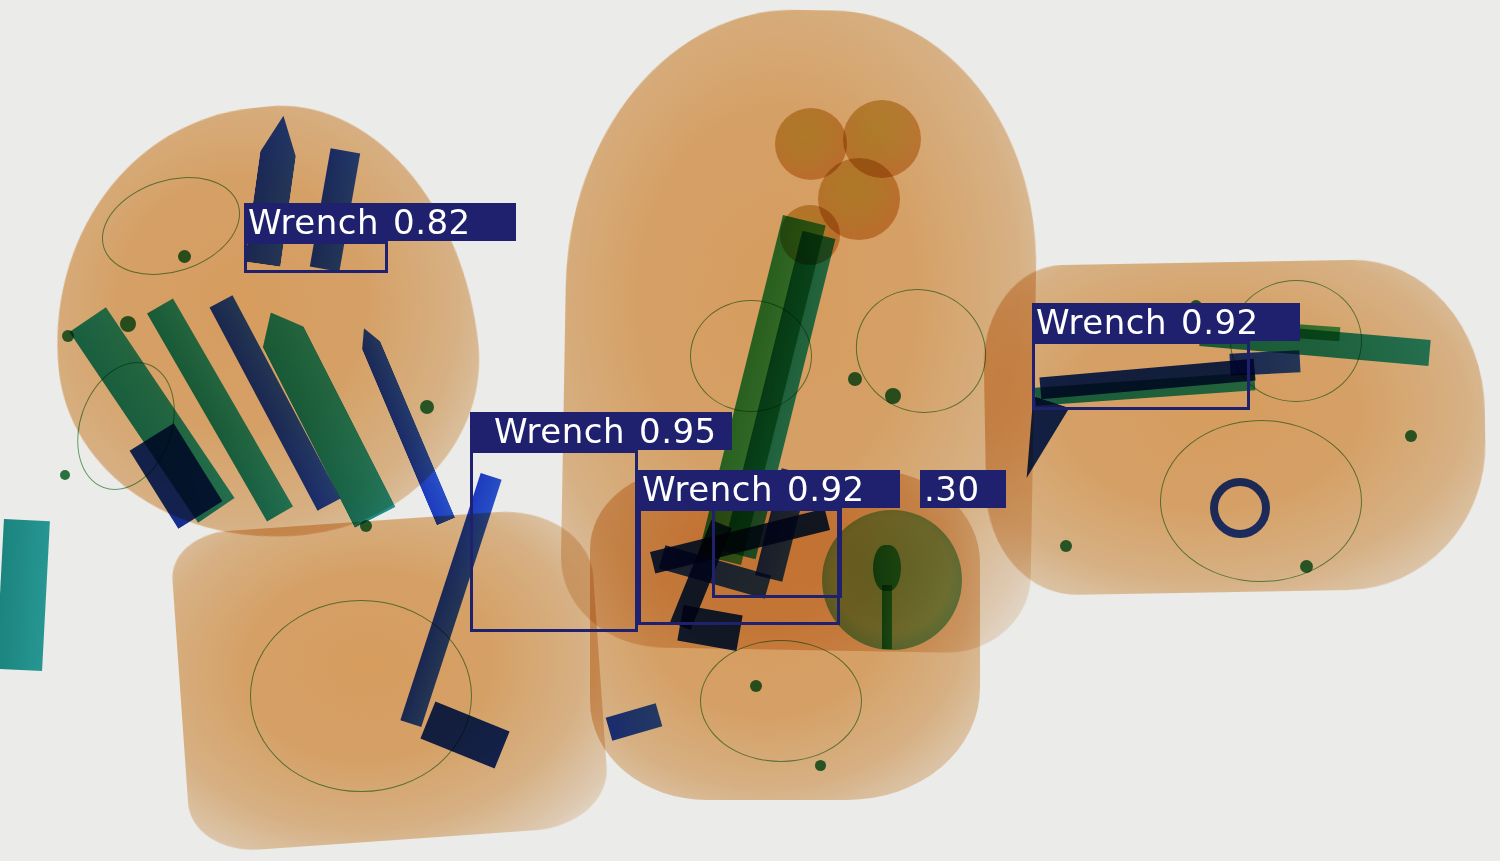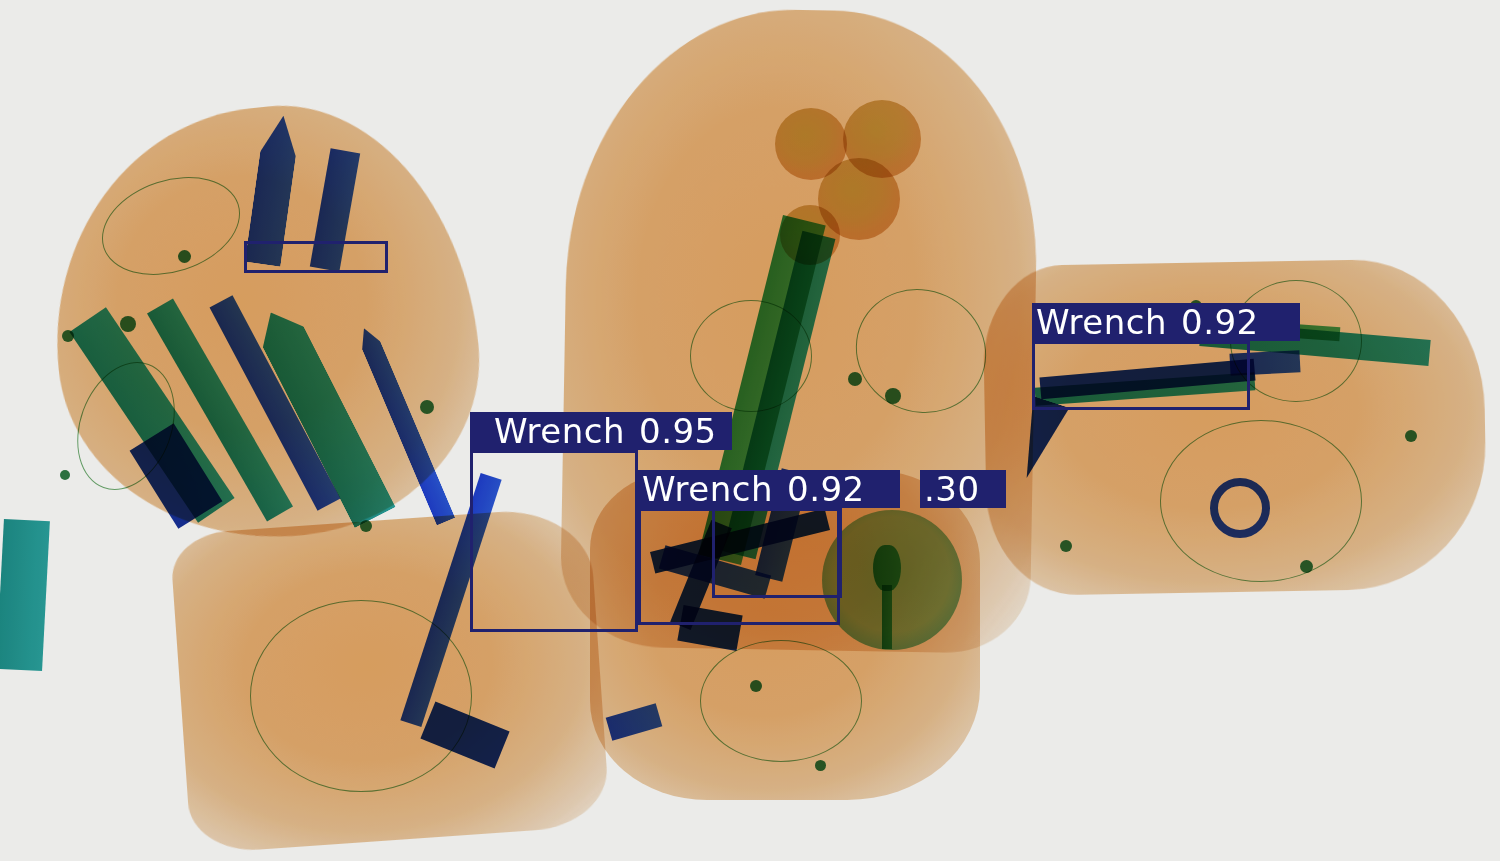--- a/index.html
+++ b/index.html
@@ -135,20 +135,23 @@
     <div class="wire" style="left:1230px;top:280px;width:130px;height:120px;"></div>
     <div class="speck" style="left:1190px;top:300px;width:12px;height:12px;"></div>
     <div class="speck" style="left:1300px;top:560px;width:13px;height:13px;"></div>
     <div class="speck" style="left:1405px;top:430px;width:12px;height:12px;"></div>
     <div class="speck" style="left:1060px;top:540px;width:12px;height:12px;"></div>
   </div>
 
   <div class="xlayer" style="inset:0;">
 
     <div class="det-box" style="left:244px;top:241px;width:144px;height:32px;"></div>
+    <div class="det-label" style="left:244px;top:203px;width:272px;height:38px;">
+      <span>Wrench</span><span class="score">0.82</span>
+    </div>
 
     <div class="det-box" style="left:470px;top:450px;width:168px;height:182px;"></div>
     <div class="det-label" style="left:470px;top:412px;width:262px;height:38px;padding-left:24px;">
       <span>Wrench</span><span class="score">0.95</span>
     </div>
 
     <div class="det-box" style="left:712px;top:508px;width:130px;height:90px;"></div>
     <div class="det-label" style="left:920px;top:470px;width:86px;height:38px;">
       <span>.30</span>
     </div>

